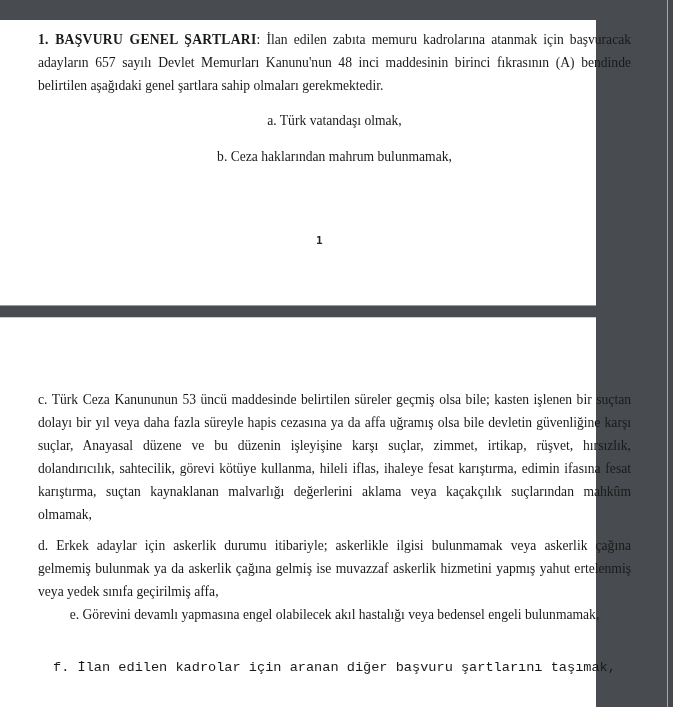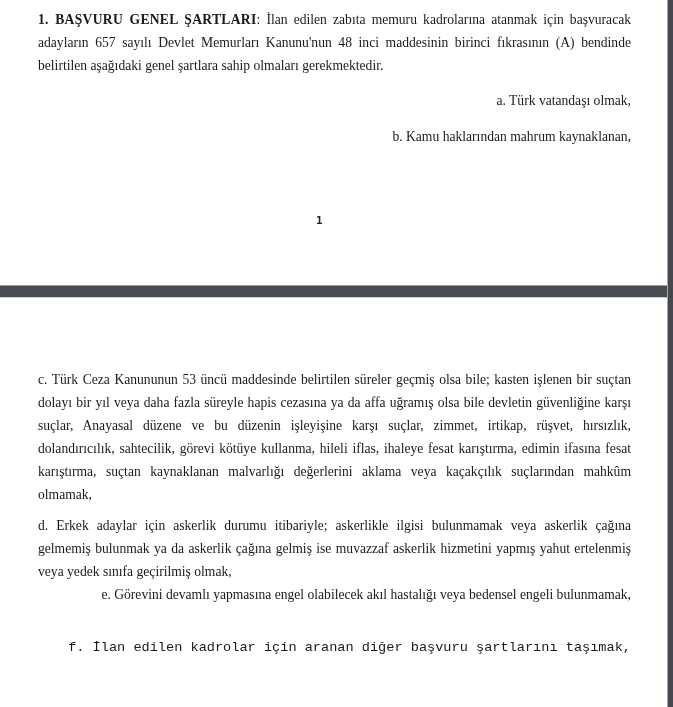--- a/index.html
+++ b/index.html
@@ -11,23 +11,24 @@
       height: 707px;
       background: #484b4f;
       position: relative;
       overflow: hidden;
       font-family: "Liberation Serif", serif;
       color: #1a1a1a;
     }
     .page {
       position: absolute;
       left: 0;
-      width: 667px;
+      width: 596px;
       background: #ffffff;
       box-sizing: border-box;
+      margin-top: 20px;
     }
     .page-1 {
       top: 0;
       height: 286px;
       border-bottom: 1px solid #9a9ca0;
     }
     .page-2 {
       top: 297px;
       height: 420px;
       border-top: 1px solid #c9cbce;
@@ -45,21 +46,21 @@
     .para {
       position: absolute;
       left: 38px;
       width: 593px;
       font-size: 13.6px;
       line-height: 23px;
       text-align: justify;
       margin: 0;
     }
     .para.single {
-      text-align: right;
+      text-align: center;
       white-space: nowrap;
     }
     .heading-bold {
       font-weight: bold;
       letter-spacing: 0.3px;
     }
     .page-number {
       position: absolute;
       top: 214px;
       left: 316px;
@@ -69,25 +70,25 @@
       color: #222;
     }
   </style>
 </head>
 <body>
 
 <div class="page page-1">
   <p class="para" style="top:8px;"><span class="heading-bold">1. BAŞVURU GENEL ŞARTLARI</span><span>: İlan edilen zabıta memuru kadrolarına atanmak için başvuracak adayların 657 sayılı Devlet Memurları Kanunu'nun 48 inci maddesinin birinci fıkrasının (A) bendinde belirtilen aşağıdaki genel şartlara sahip olmaları gerekmektedir.</span></p>
 
   <p class="para single" style="top:89px;">a. Türk vatandaşı olmak,</p>
-  <p class="para single" style="top:125px;">b. Kamu haklarından mahrum kaynaklanan,</p>
+  <p class="para single" style="top:125px;">b. Ceza haklarından mahrum bulunmamak,</p>
 
   <span class="page-number">1</span>
 </div>
 
 <div class="page page-2">
   <p class="para" style="top:70px;">c. Türk Ceza Kanununun 53 üncü maddesinde belirtilen süreler geçmiş olsa bile; kasten işlenen bir suçtan dolayı bir yıl veya daha fazla süreyle hapis cezasına ya da affa uğramış olsa bile devletin güvenliğine karşı suçlar, Anayasal düzene ve bu düzenin işleyişine karşı suçlar, zimmet, irtikap, rüşvet, hırsızlık, dolandırıcılık, sahtecilik, görevi kötüye kullanma, hileli iflas, ihaleye fesat karıştırma, edimin ifasına fesat karıştırma, suçtan kaynaklanan malvarlığı değerlerini aklama veya kaçakçılık suçlarından mahkûm olmamak,</p>
-  <p class="para" style="top:216px;">d. Erkek adaylar için askerlik durumu itibariyle; askerlikle ilgisi bulunmamak veya askerlik çağına gelmemiş bulunmak ya da askerlik çağına gelmiş ise muvazzaf askerlik hizmetini yapmış yahut ertelenmiş veya yedek sınıfa geçirilmiş olmak,</p>
+  <p class="para" style="top:216px;">d. Erkek adaylar için askerlik durumu itibariyle; askerlikle ilgisi bulunmamak veya askerlik çağına gelmemiş bulunmak ya da askerlik çağına gelmiş ise muvazzaf askerlik hizmetini yapmış yahut ertelenmiş veya yedek sınıfa geçirilmiş affa,</p>
   <p class="para single" style="top:285px;">e. Görevini devamlı yapmasına engel olabilecek akıl hastalığı veya bedensel engeli bulunmamak,</p>
   <p class="para single" style="top:338px;font-family:Liberation Mono, monospace;">f. İlan edilen kadrolar için aranan diğer başvuru şartlarını taşımak,</p>
 </div>
 
 <div class="scroll-edge"></div>
 
 </body></html>

